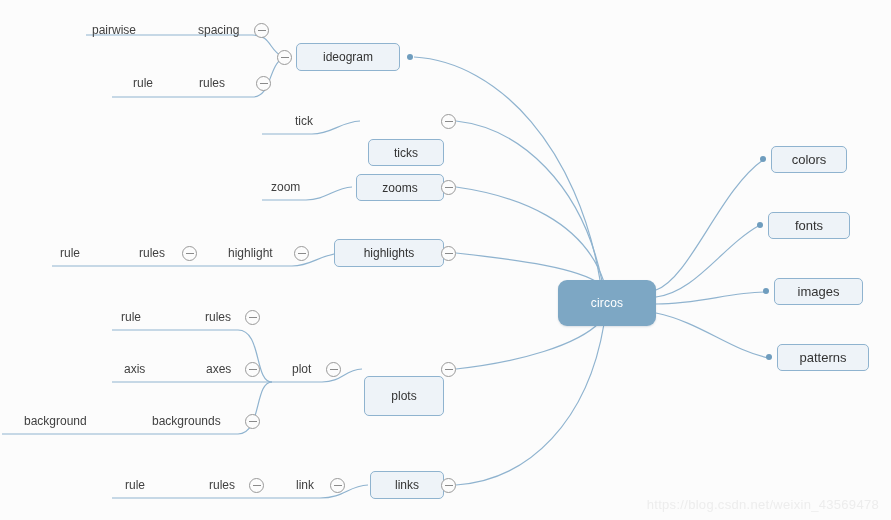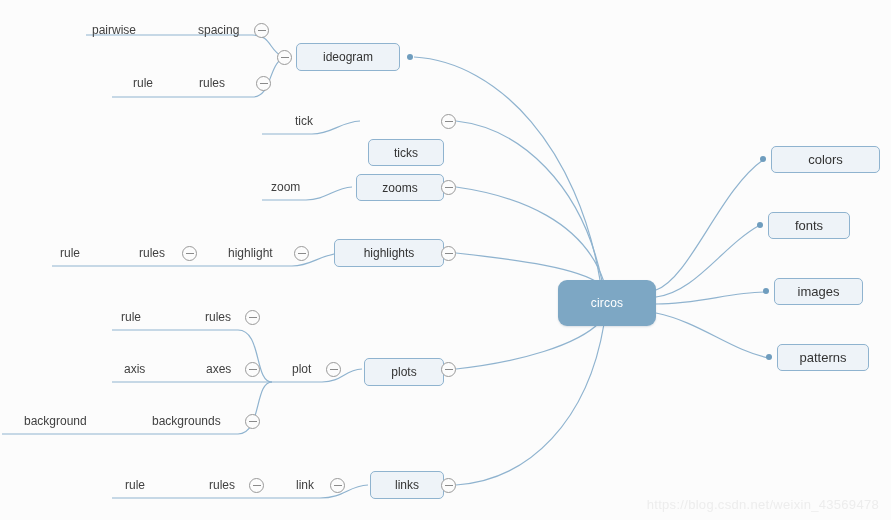--- a/index.html
+++ b/index.html
@@ -143,21 +143,21 @@
 
       <path d="M 112 498 L 320 498 C 344 498 348 486 368 485"></path>
     </g>
   </svg>
 
   <div class="root-node" style="left:558px; top:280px; width:98px; height:46px;">
     <span>circos</span>
   </div>
 
   <div class="dot" style="left:760px; top:156px;"></div>
-  <div class="node-box sz-md" style="left:771px; top:146px; width:109px; height:27px;">
+  <div class="node-box sz-md" style="left:771px; top:146px; width:76px; height:27px;">
     <span>colors</span>
   </div>
 
   <div class="dot" style="left:757px; top:222px;"></div>
   <div class="node-box sz-md" style="left:768px; top:212px; width:82px; height:27px;">
     <span>fonts</span>
   </div>
 
   <div class="dot" style="left:763px; top:288px;"></div>
   <div class="node-box sz-md" style="left:774px; top:278px; width:89px; height:27px;">
@@ -212,21 +212,21 @@
   <div class="leaf-label" style="left:124px; top:362px;">axis</div>
   <div class="leaf-label" style="left:206px; top:362px;">axes</div>
   <div class="toggle" style="left:245px; top:362px;"></div>
 
   <div class="leaf-label" style="left:24px; top:414px;">background</div>
   <div class="leaf-label" style="left:152px; top:414px;">backgrounds</div>
   <div class="toggle" style="left:245px; top:414px;"></div>
 
   <div class="leaf-label" style="left:292px; top:362px;">plot</div>
   <div class="toggle" style="left:326px; top:362px;"></div>
-  <div class="node-box sz-lg" style="left:364px; top:358px; width:80px; height:28px;">
+  <div class="node-box sz-lg" style="left:364px; top:376px; width:80px; height:40px;">
     <span>plots</span>
   </div>
   <div class="toggle" style="left:441px; top:362px;"></div>
 
   <div class="leaf-label" style="left:125px; top:478px;">rule</div>
   <div class="leaf-label" style="left:209px; top:478px;">rules</div>
   <div class="toggle" style="left:249px; top:478px;"></div>
   <div class="leaf-label" style="left:296px; top:478px;">link</div>
   <div class="toggle" style="left:330px; top:478px;"></div>
   <div class="node-box sz-lg" style="left:370px; top:471px; width:74px; height:28px;">

